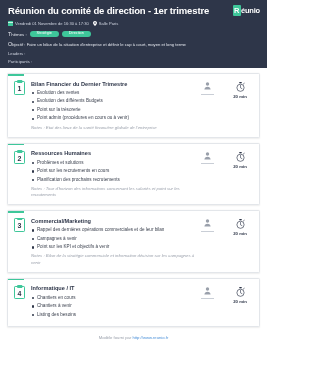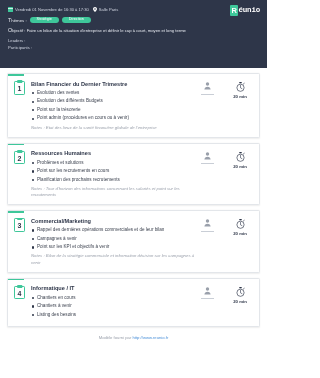--- a/index.html
+++ b/index.html
@@ -131,21 +131,20 @@
     line-height: 1;
     padding: 1.5px 1px 1.5px 1.5px;
     border-radius: 1px;
   }
   .logo-text {
     color: #ffffff;
     font-size: 7.5px;
     font-weight: bold;
     letter-spacing: -0.2px;
     line-height: 1;
-    font-family: Liberation Mono, monospace;
   }
 
   
   .main {
     padding: 5px 7px 0 7px;
     background: #ffffff;
   }
 
   .card {
     background: #ffffff;
@@ -286,20 +285,21 @@
 </head>
 <body>
 
 <div class="header">
 
   <div class="logo">
     <span class="logo-badge">R</span>
     <span class="logo-text">éunio</span>
   </div>
 
+  <div class="header-title">Réunion du comité de direction - 1er trimestre</div>
 
   <div class="meta-row">
     <div class="meta-item">
       <span class="cal-icon"></span>
       <span>Vendredi 01 Novembre de 16:30 à 17:30</span>
     </div>
     <div class="meta-item">
       <svg class="pin-icon" viewBox="0 0 8 10">
         <path d="M4 0C1.8 0 0 1.8 0 4c0 2.9 4 6 4 6s4-3.1 4-6c0-2.2-1.8-4-4-4zm0 5.5A1.5 1.5 0 1 1 4 2.5a1.5 1.5 0 0 1 0 3z" fill="#ffffff"></path>
       </svg>

